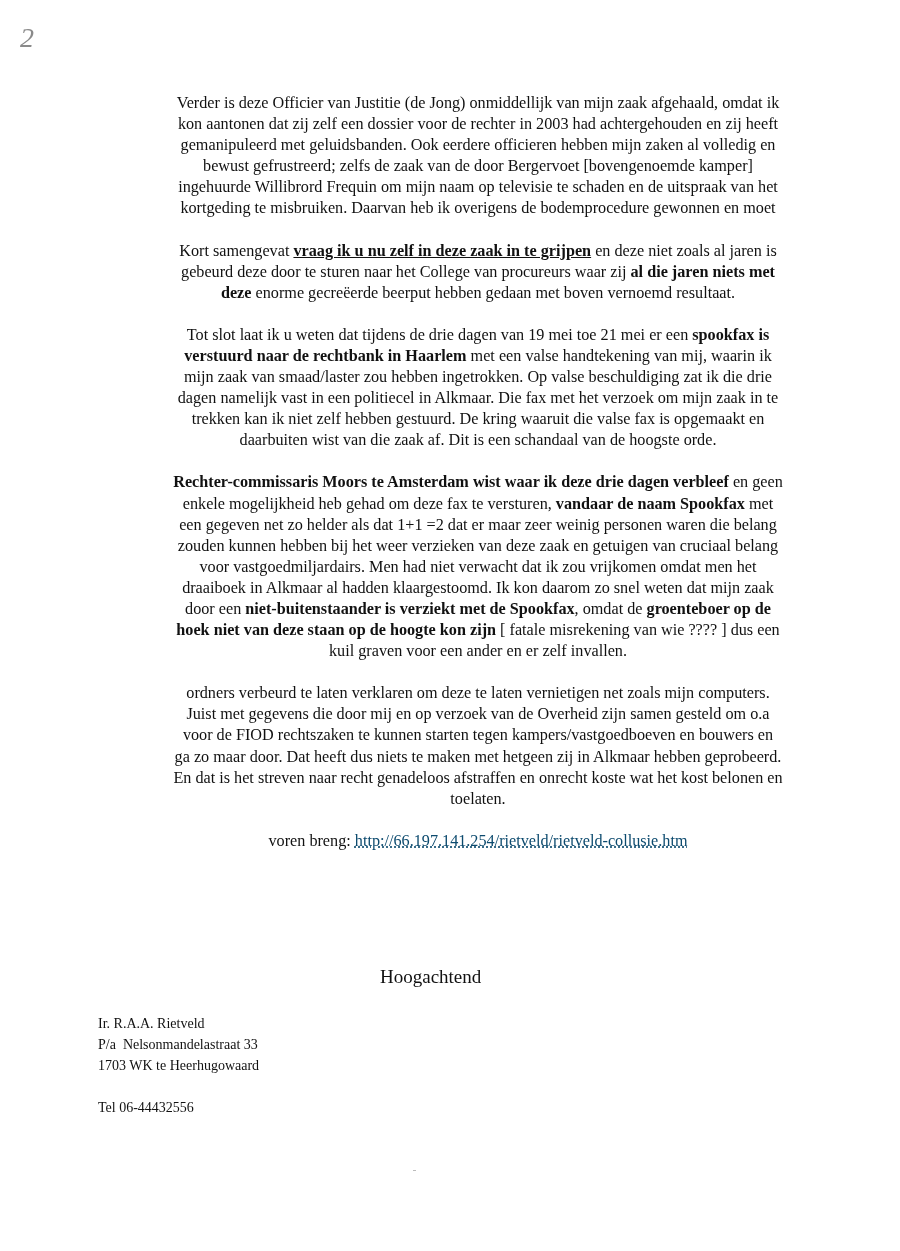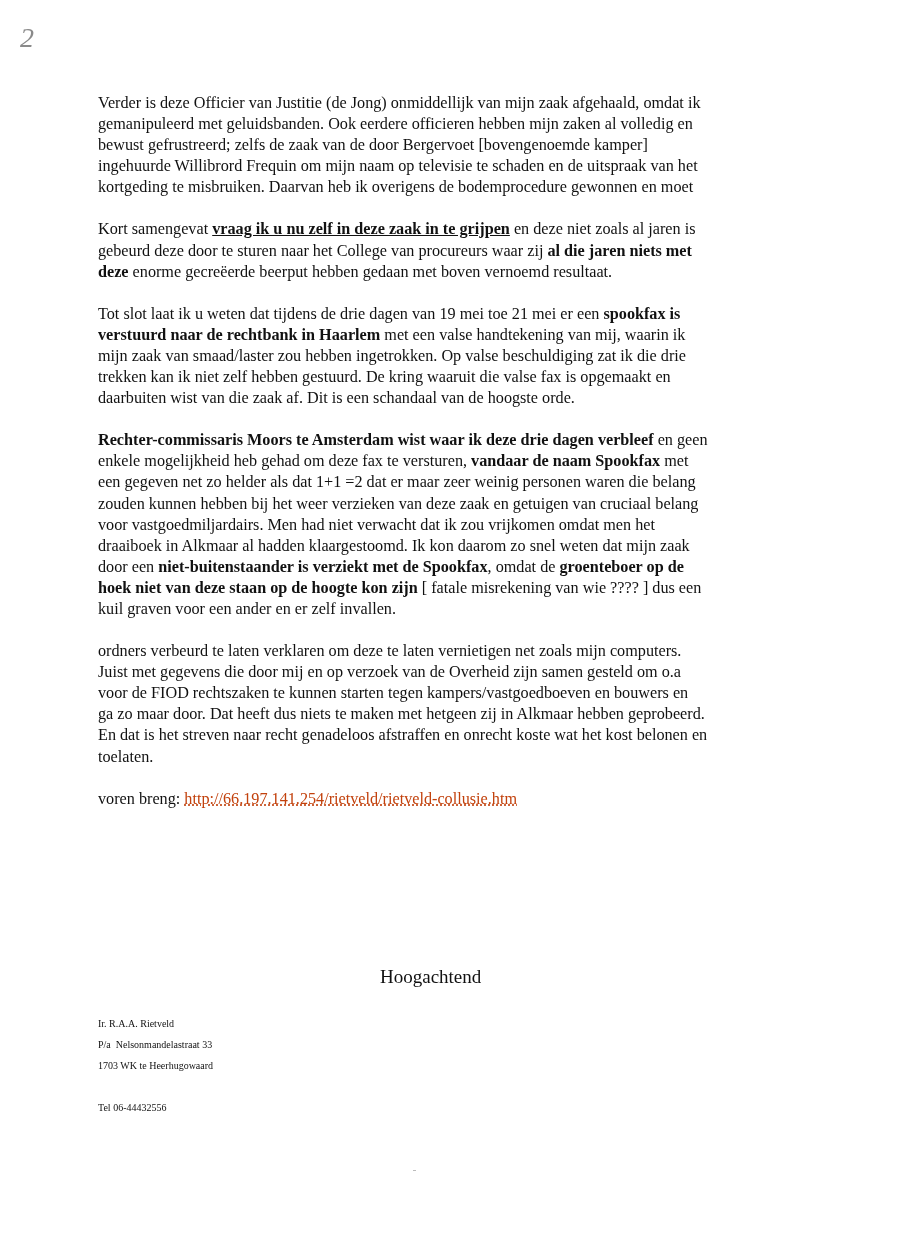--- a/index.html
+++ b/index.html
@@ -10,51 +10,53 @@
   .page-num {
     position: absolute; left: 20px; top: 22px;
     font-family: "Liberation Serif", serif; font-size: 28px; color: #8a8a8a;
     font-style: italic;
   }
   .content {
     position: absolute; left: 98px; top: 93px; width: 760px;
     font-size: 16.2px; line-height: 21.1px;
   }
   .para { margin: 0 0 21px 0; }
-  .line { display: block; white-space: nowrap; }
+  .line { display: block; white-space: nowrap; text-align: center; }
   b { font-weight: bold; }
   .ul { text-decoration: underline; }
-  .link { color: #c2410c; text-decoration: underline; text-decoration-style: dotted; }
+  .link { color: #0c4a6e; text-decoration: underline; text-decoration-style: dotted; }
   .closing { position: absolute; left: 380px; top: 966px; font-size: 19px; }
-  .sig { position: absolute; left: 98px; top: 1013px; font-size: 10px; line-height: 21.1px; }
+  .sig { position: absolute; left: 98px; top: 1013px; font-size: 14px; line-height: 21.1px; }
   .sig .gap { height: 21px; }
   .dot { position: absolute; left: 413px; top: 1170px; width: 3px; height: 1px; background: #bbb; }
 </style>
 </head>
 <body>
 
 <div class="page-num">2</div>
 
 <div class="content" id="letter-body">
     <div class="para">
       <span class="line"><span>Verder is deze Officier van Justitie (de Jong) onmiddellijk van mijn zaak afgehaald, omdat ik</span></span>
+      <span class="line"><span>kon aantonen dat zij zelf een dossier voor de rechter in 2003 had achtergehouden en zij heeft</span></span>
       <span class="line"><span>gemanipuleerd met geluidsbanden. Ook eerdere officieren hebben mijn zaken al volledig en</span></span>
       <span class="line"><span>bewust gefrustreerd; zelfs de zaak van de door Bergervoet [bovengenoemde kamper]</span></span>
       <span class="line"><span>ingehuurde Willibrord Frequin om mijn naam op televisie te schaden en de uitspraak van het</span></span>
       <span class="line"><span>kortgeding te misbruiken. Daarvan heb ik overigens de bodemprocedure gewonnen en moet</span></span>
     </div>
     <div class="para">
       <span class="line"><span>Kort samengevat </span><b class="ul">vraag ik u nu zelf in deze zaak in te grijpen</b><span> en deze niet zoals al jaren is</span></span>
       <span class="line"><span>gebeurd deze door te sturen naar het College van procureurs waar zij </span><b>al die jaren niets met</b></span>
       <span class="line"><b>deze</b><span> enorme gecreëerde beerput hebben gedaan met boven vernoemd resultaat.</span></span>
     </div>
     <div class="para">
       <span class="line"><span>Tot slot laat ik u weten dat tijdens de drie dagen van 19 mei toe 21 mei er een </span><b>spookfax is</b></span>
       <span class="line"><b>verstuurd naar de rechtbank in Haarlem</b><span> met een valse handtekening van mij, waarin ik</span></span>
       <span class="line"><span>mijn zaak van smaad/laster zou hebben ingetrokken. Op valse beschuldiging zat ik die drie</span></span>
+      <span class="line"><span>dagen namelijk vast in een politiecel in Alkmaar. Die fax met het verzoek om mijn zaak in te</span></span>
       <span class="line"><span>trekken kan ik niet zelf hebben gestuurd. De kring waaruit die valse fax is opgemaakt en</span></span>
       <span class="line"><span>daarbuiten wist van die zaak af. Dit is een schandaal van de hoogste orde.</span></span>
     </div>
     <div class="para">
       <span class="line"><b>Rechter-commissaris Moors te Amsterdam wist waar ik deze drie dagen verbleef</b><span> en geen</span></span>
       <span class="line"><span>enkele mogelijkheid heb gehad om deze fax te versturen, </span><b>vandaar de naam Spookfax</b><span> met</span></span>
       <span class="line"><span>een gegeven net zo helder als dat 1+1 =2 dat er maar zeer weinig personen waren die belang</span></span>
       <span class="line"><span>zouden kunnen hebben bij het weer verzieken van deze zaak en getuigen van cruciaal belang</span></span>
       <span class="line"><span>voor vastgoedmiljardairs. Men had niet verwacht dat ik zou vrijkomen omdat men het</span></span>
       <span class="line"><span>draaiboek in Alkmaar al hadden klaargestoomd. Ik kon daarom zo snel weten dat mijn zaak</span></span>

